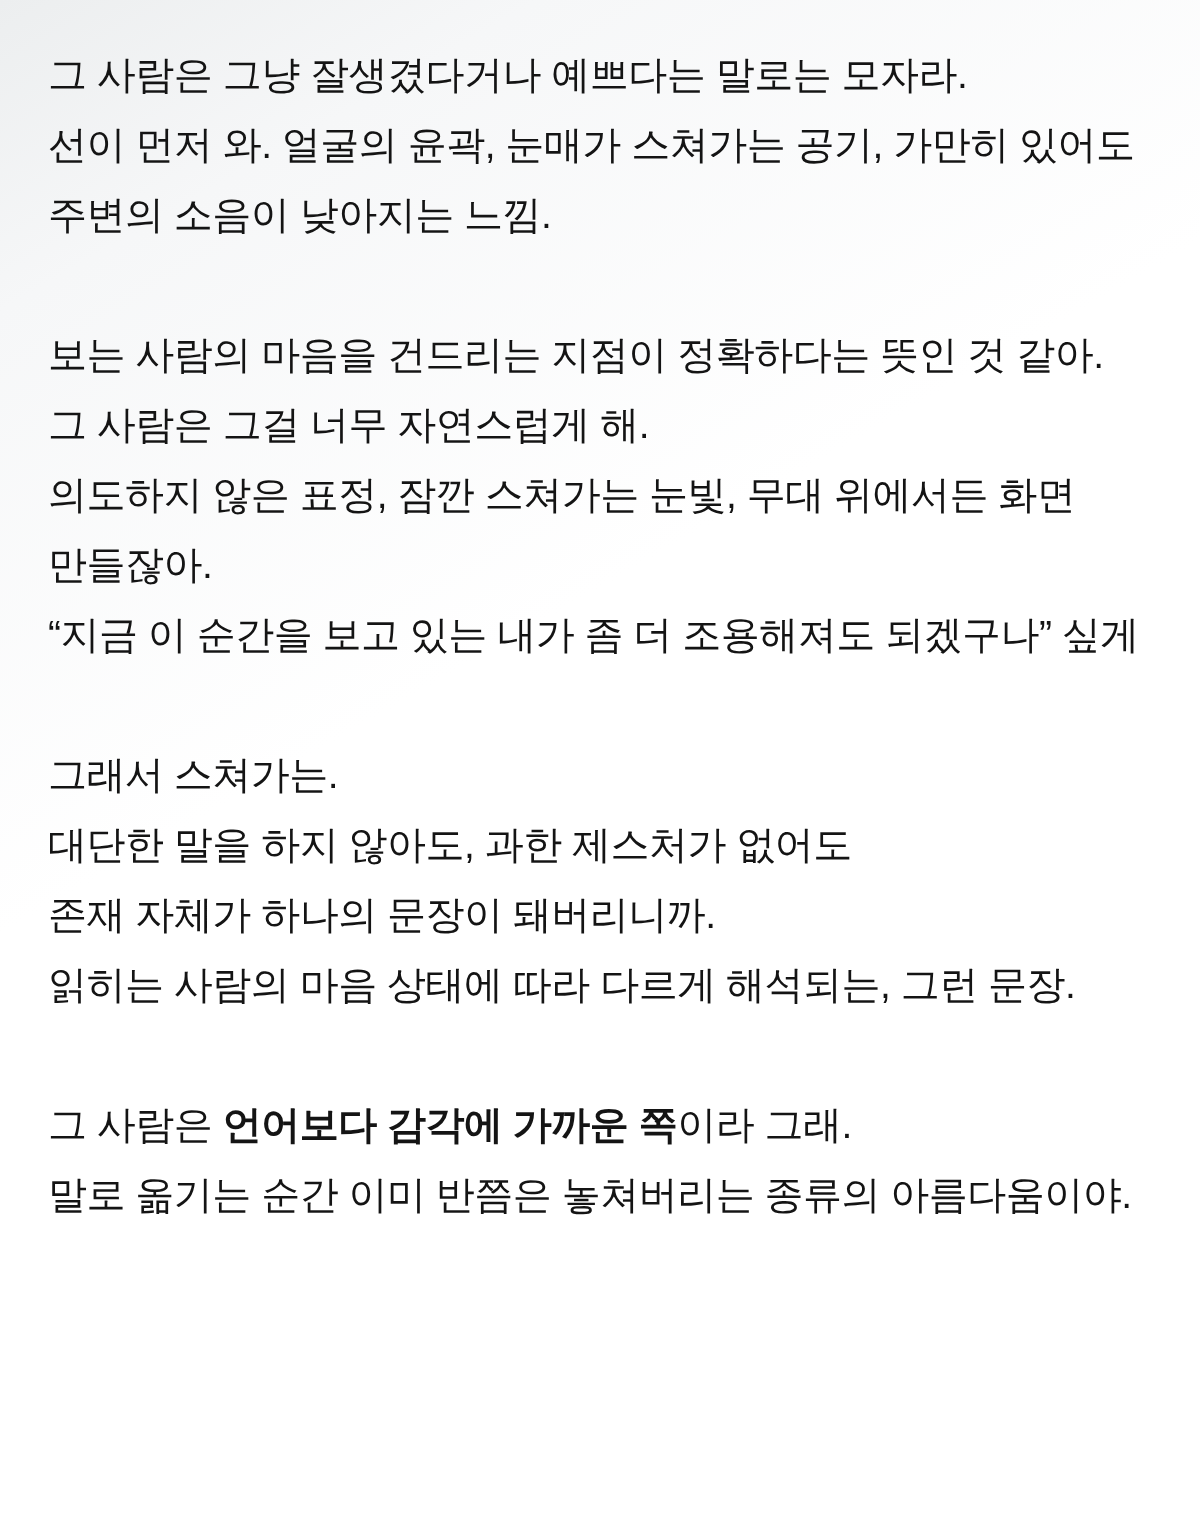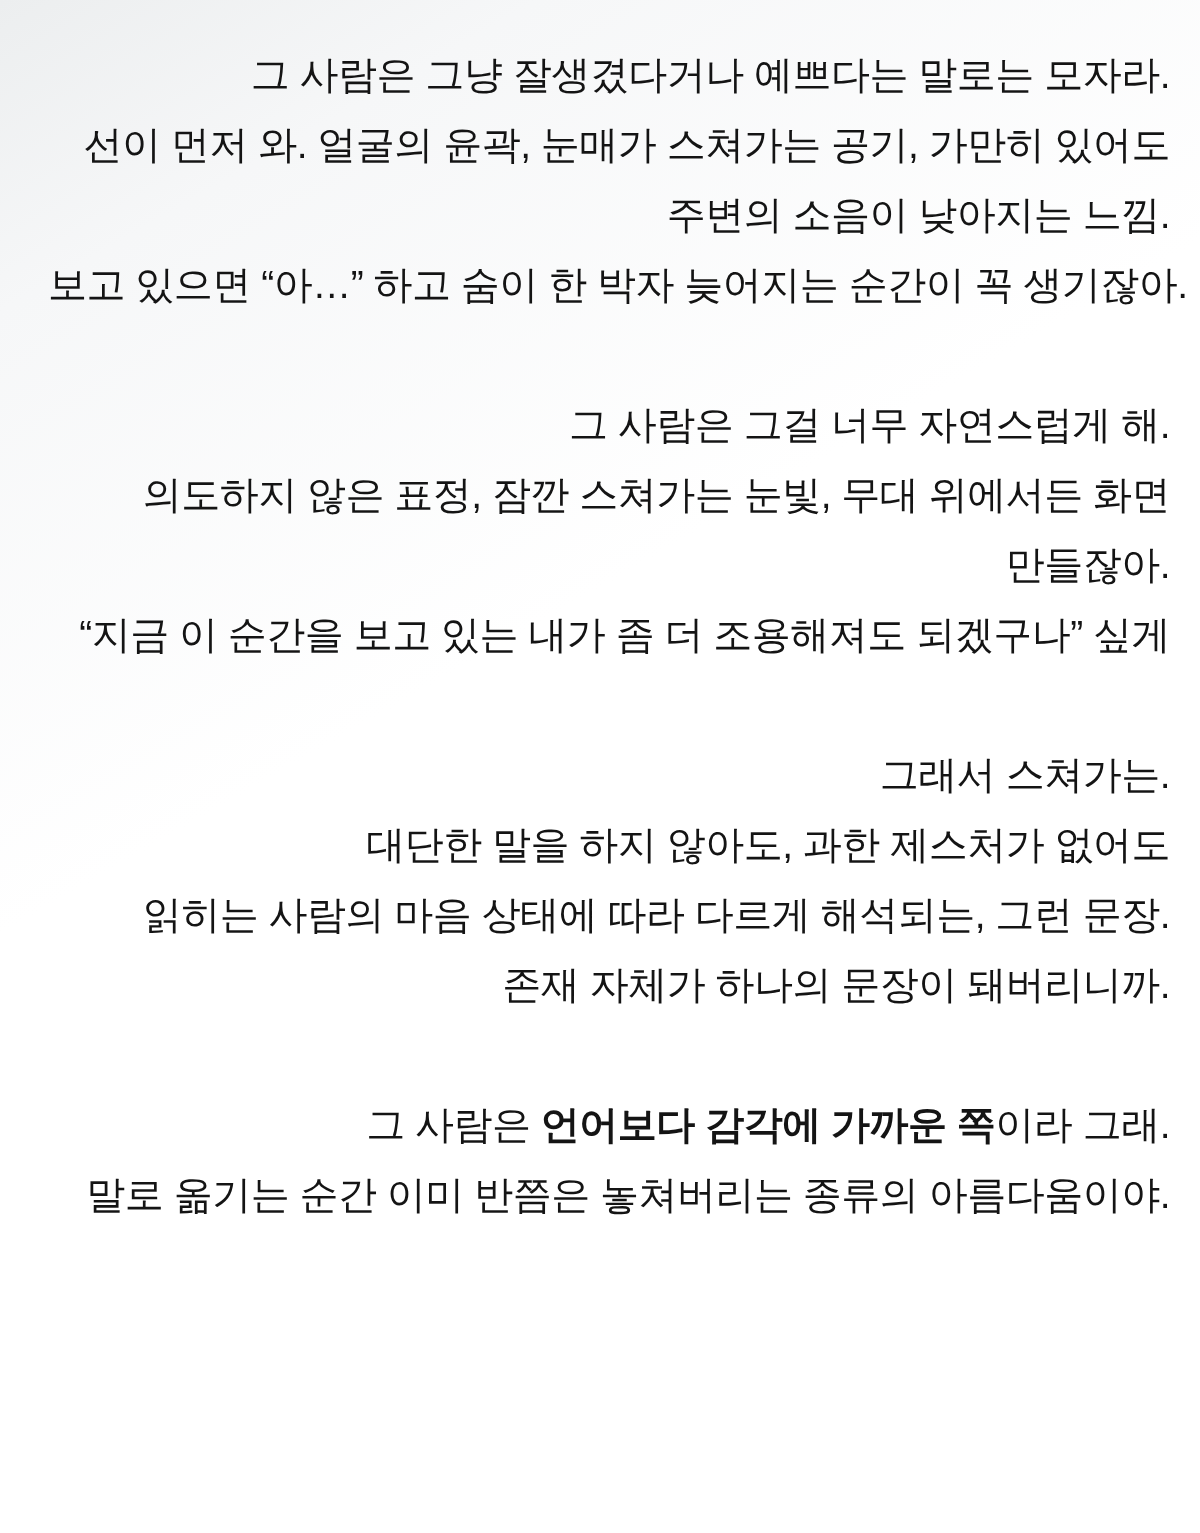--- a/index.html
+++ b/index.html
@@ -22,50 +22,49 @@
     padding: 40px 30px 0 48px;
   }
   .doc {
     font-size: 39px;
     line-height: 70px;
     letter-spacing: -0.5px;
     font-weight: 400;
   }
   .paragraph {
     margin: 0 0 70px 0; 
-    text-align: right;
   }
   .line {
     white-space: nowrap;
   }
   .seg-bold {
     font-weight: 800;
   }
 </style>
 </head>
 <body>
 
 <div class="page">
   <main class="doc" id="doc-root">
       <div class="paragraph">
         <div class="line"><span class="seg">그 사람은 그냥 잘생겼다거나 예쁘다는 말로는 모자라.</span></div>
         <div class="line"><span class="seg">선이 먼저 와. 얼굴의 윤곽, 눈매가 스쳐가는 공기, 가만히 있어도</span></div>
         <div class="line"><span class="seg">주변의 소음이 낮아지는 느낌.</span></div>
-        <div class="line"><span class="seg">보고 있으면 “아…” 하고 숨이 한 박자 늦어지는 순간이 꼭 생기잖아.</span></div>
       </div>
       <div class="paragraph">
+        <div class="line"><span class="seg">보는 사람의 마음을 건드리는 지점이 정확하다는 뜻인 것 같아.</span></div>
         <div class="line"><span class="seg">그 사람은 그걸 너무 자연스럽게 해.</span></div>
         <div class="line"><span class="seg">의도하지 않은 표정, 잠깐 스쳐가는 눈빛, 무대 위에서든 화면</span></div>
         <div class="line"><span class="seg">만들잖아.</span></div>
         <div class="line"><span class="seg">“지금 이 순간을 보고 있는 내가 좀 더 조용해져도 되겠구나” 싶게</span></div>
       </div>
       <div class="paragraph">
         <div class="line"><span class="seg">그래서 스쳐가는.</span></div>
         <div class="line"><span class="seg">대단한 말을 하지 않아도, 과한 제스처가 없어도</span></div>
+        <div class="line"><span class="seg">존재 자체가 하나의 문장이 돼버리니까.</span></div>
         <div class="line"><span class="seg">읽히는 사람의 마음 상태에 따라 다르게 해석되는, 그런 문장.</span></div>
-        <div class="line"><span class="seg">존재 자체가 하나의 문장이 돼버리니까.</span></div>
       </div>
       <div class="paragraph">
         <div class="line"><span class="seg">그 사람은 </span><span class="seg-bold">언어보다 감각에 가까운 쪽</span><span class="seg">이라 그래.</span></div>
         <div class="line"><span class="seg">말로 옮기는 순간 이미 반쯤은 놓쳐버리는 종류의 아름다움이야.</span></div>
       </div>
     </main>
 </div>
 
 </body></html>

